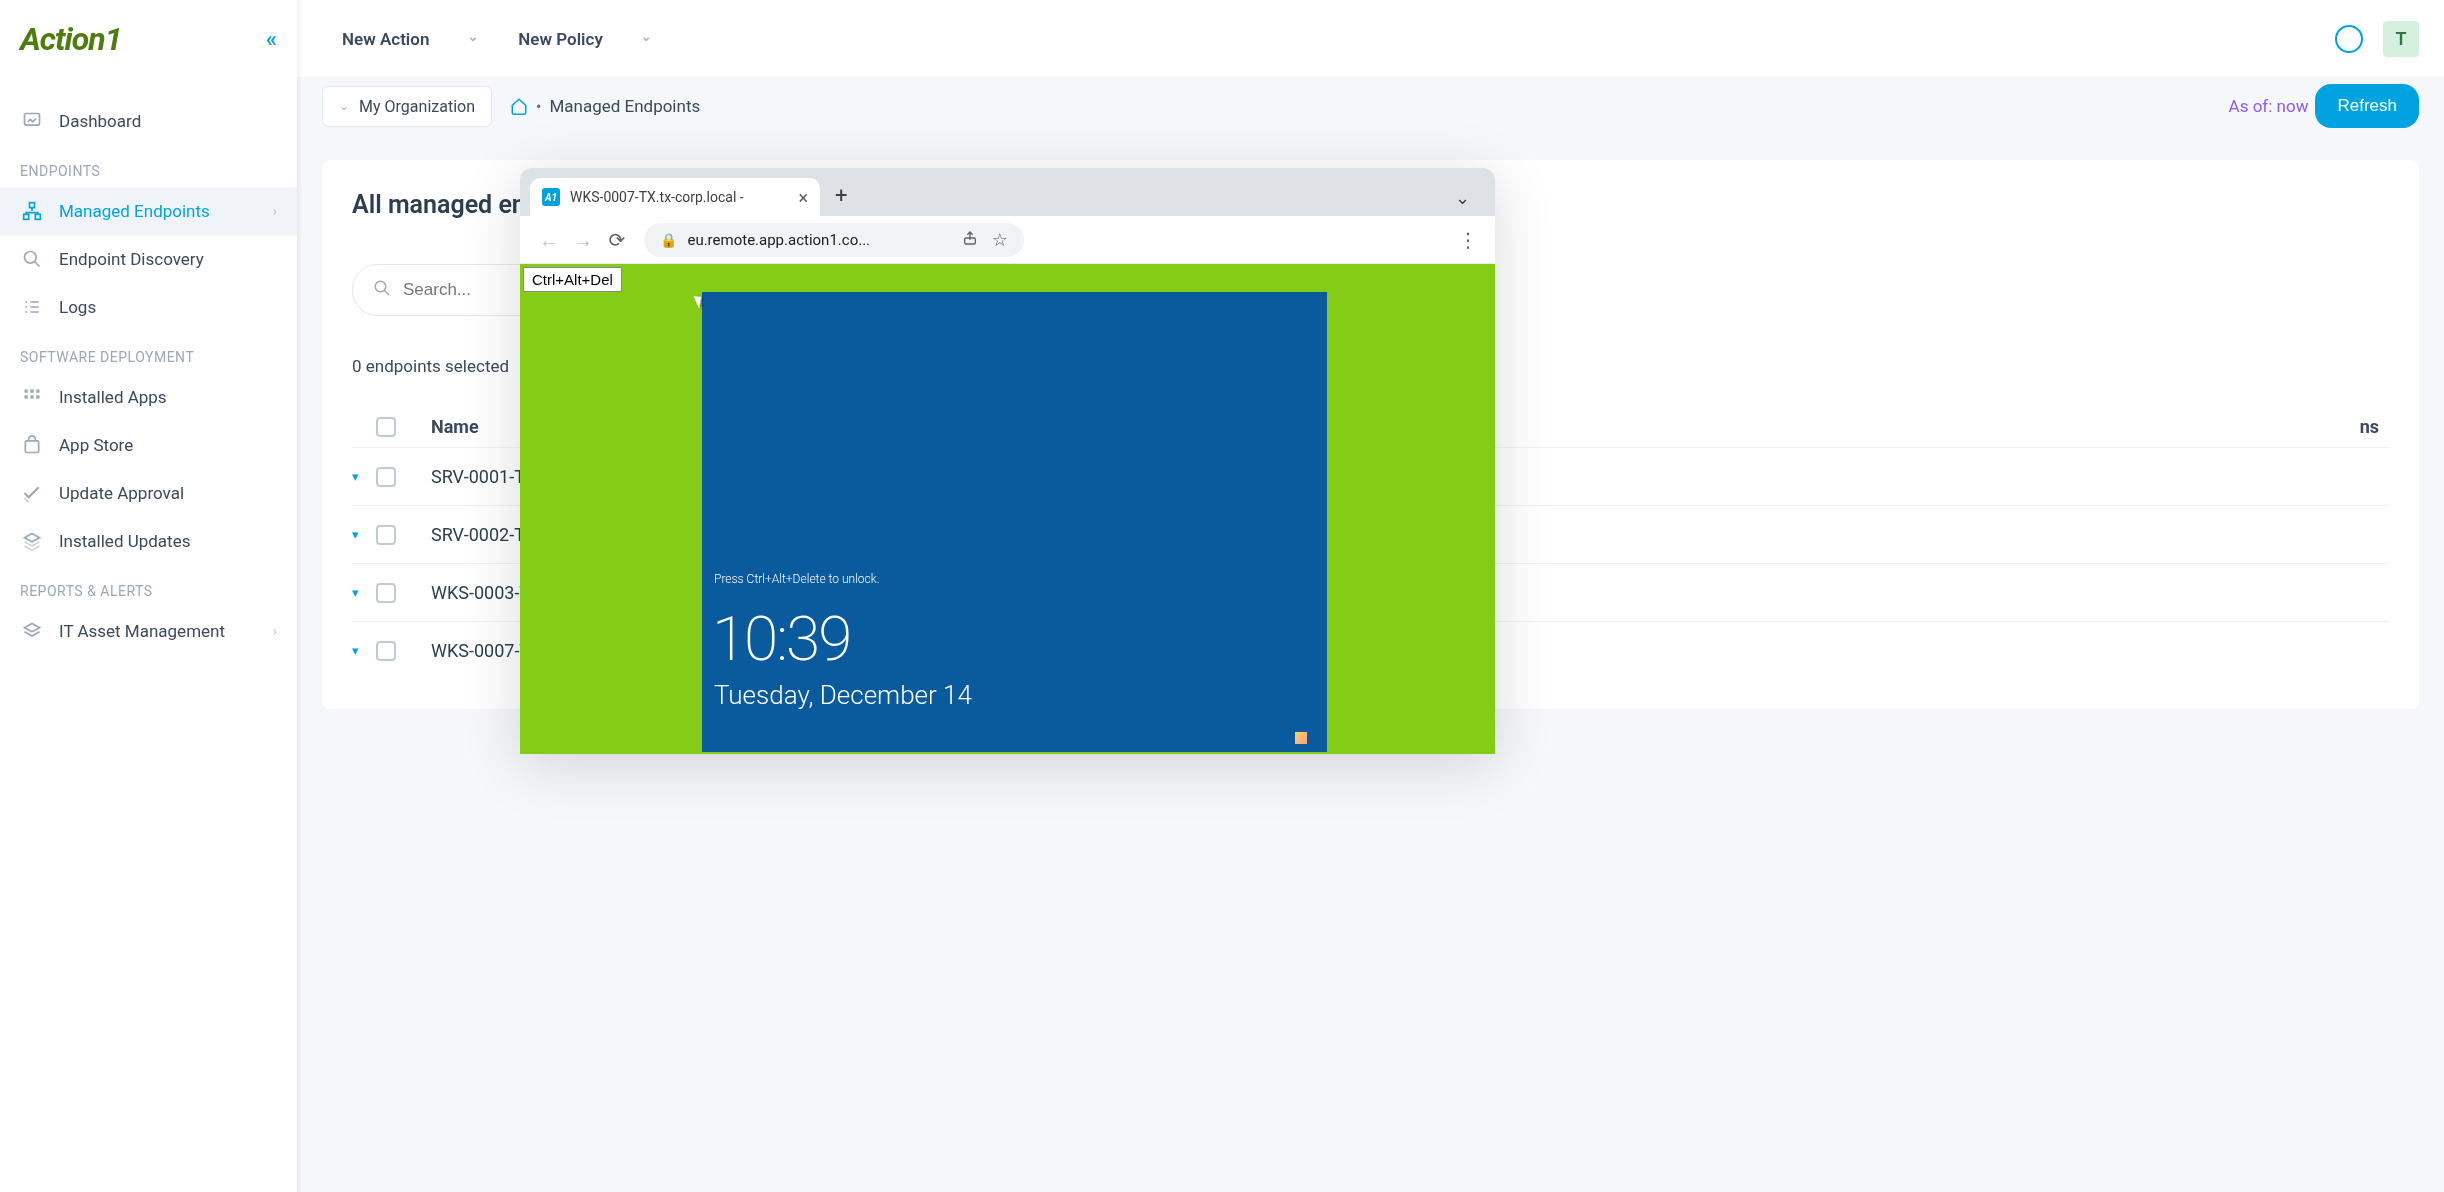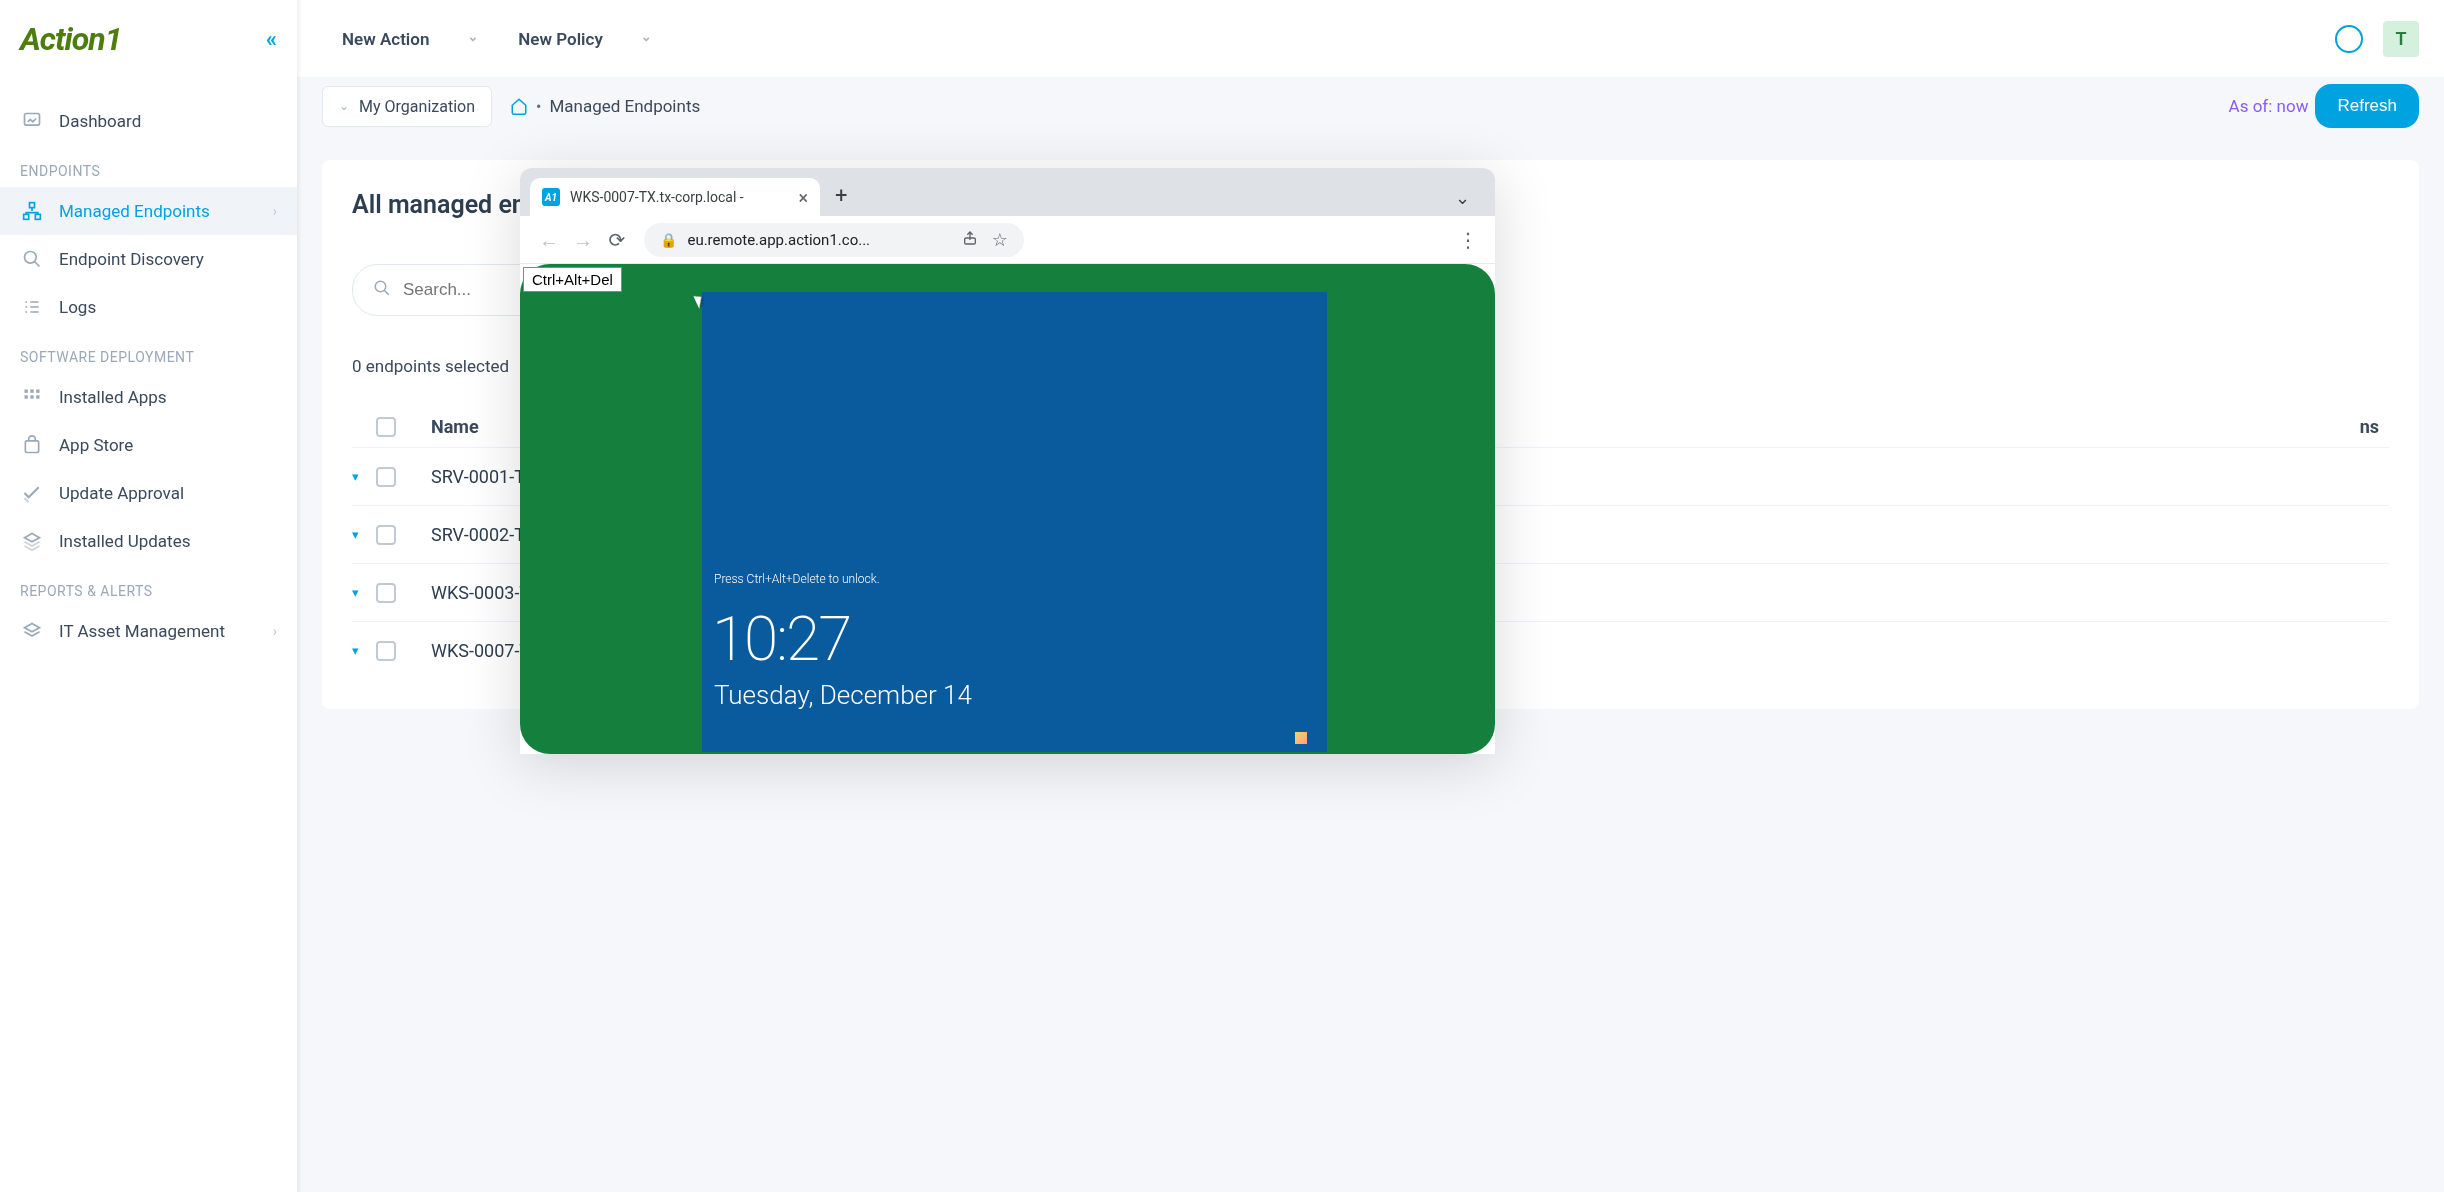--- a/index.html
+++ b/index.html
@@ -68,21 +68,21 @@
     .browser-toolbar { height: 48px; display: flex; align-items: center; padding: 0 12px; background: #fff; border-bottom: 1px solid #e8eaed; }
     .nav-btn { width: 34px; height: 34px; display: flex; align-items: center; justify-content: center; font-size: 20px; color: #5f6368; cursor: pointer; }
     .nav-btn.disabled { color: #bdc1c6; cursor: default; }
     .addr-bar { flex: 1; background: #f1f3f4; border-radius: 20px; height: 34px; display: flex; align-items: center; padding: 0 16px; margin: 0 10px; max-width: 380px; }
     .lock-icon { color: #5f6368; margin-right: 10px; font-size: 14px; }
     .addr-text { font-size: 15px; color: #202124; flex: 1; }
     .addr-share { color: #5f6368; margin-left: 10px; cursor: pointer; }
     .addr-star { color: #5f6368; margin-left: 14px; cursor: pointer; font-size: 18px; }
     .toolbar-spacer { flex: 1; }
     .kebab { font-size: 20px; color: #5f6368; cursor: pointer; margin-right: 5px; }
-    .browser-viewport { background: #15803d; height: 490px; position: relative; border-radius: 30px; }
+    .browser-viewport { background: #84cc16; height: 490px; position: relative; }
     .cad-btn { position: absolute; left: 3px; top: 3px; background: #fff; border: 1px solid #888; padding: 3px 8px; font-size: 15px; cursor: pointer; }
     .remote-desktop { position: absolute; left: 182px; top: 28px; width: 625px; height: 460px; background: #0a5a9e; }
     .win-text { position: absolute; left: 12px; top: 280px; color: #fff; font-size: 12px; font-weight: 300; }
     .win-time { position: absolute; left: 10px; top: 310px; color: #fff; font-size: 62px; font-weight: 200; letter-spacing: -2px; }
     .win-date { position: absolute; left: 12px; top: 388px; color: #fff; font-size: 26px; font-weight: 300; }
     .win-glyph { position: absolute; right: 20px; bottom: 8px; width: 12px; height: 12px; background: linear-gradient(135deg, #f6d365, #fda085); }
     .cursor-arrow { position: absolute; left: 176px; top: 30px; width: 0; height: 0; }
     .cursor-arrow::before { content: ''; position: absolute; width: 0; height: 0; border-left: 7px solid #fff; border-top: 4px solid transparent; border-bottom: 10px solid transparent; transform: rotate(-25deg); filter: drop-shadow(1px 1px 1px rgba(0,0,0,0.5)); }
   </style>
 </head>
@@ -297,20 +297,20 @@
         </span>
         <span class="addr-star">☆</span>
       </div>
       <div class="toolbar-spacer"></div>
       <span class="kebab">⋮</span>
     </div>
     <div class="browser-viewport">
       <button class="cad-btn">Ctrl+Alt+Del</button>
       <div class="remote-desktop">
         <div class="win-text">Press Ctrl+Alt+Delete to unlock.</div>
-        <div class="win-time">10:27</div>
+        <div class="win-time">10:39</div>
         <div class="win-date">Tuesday, December 14</div>
         <div class="win-glyph"></div>
       </div>
       <div class="cursor-arrow"></div>
     </div>
   </div>
 </div>
 
 </body></html>

